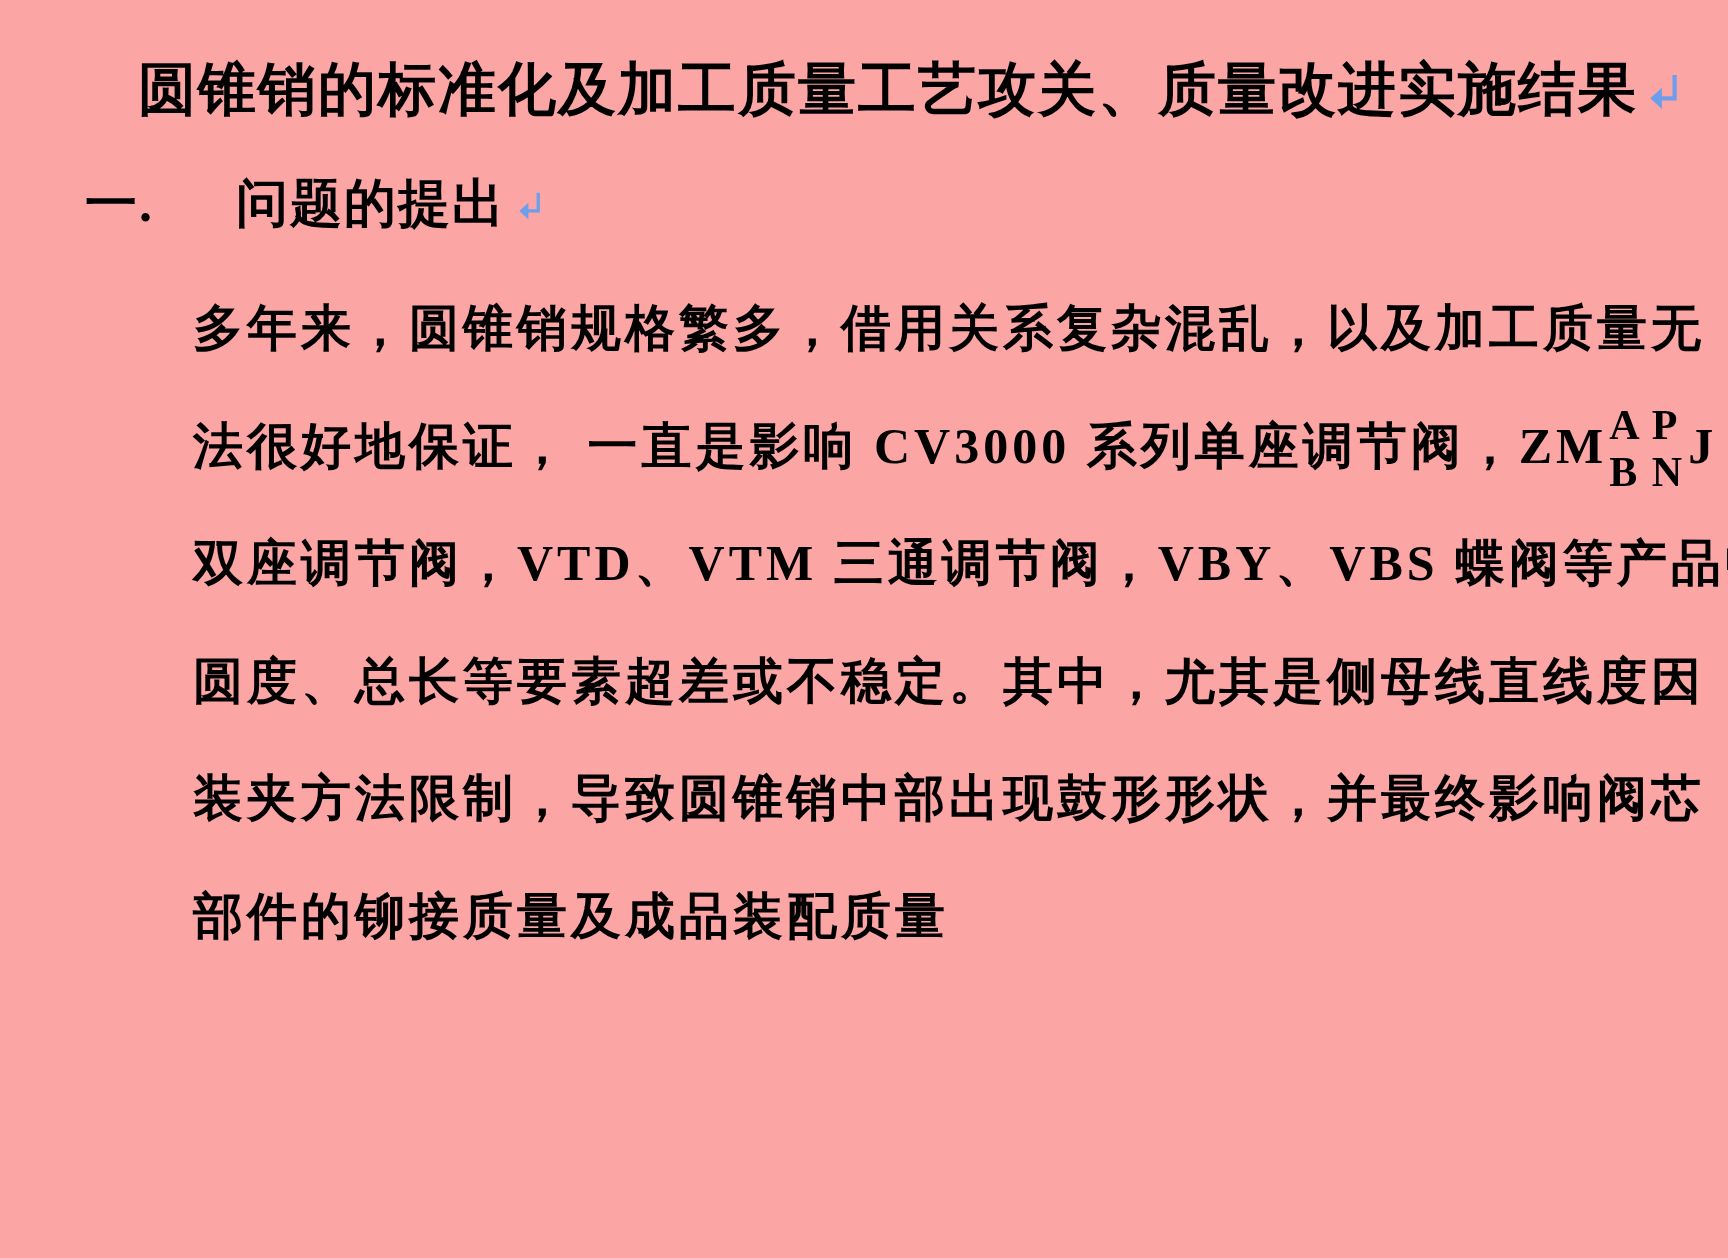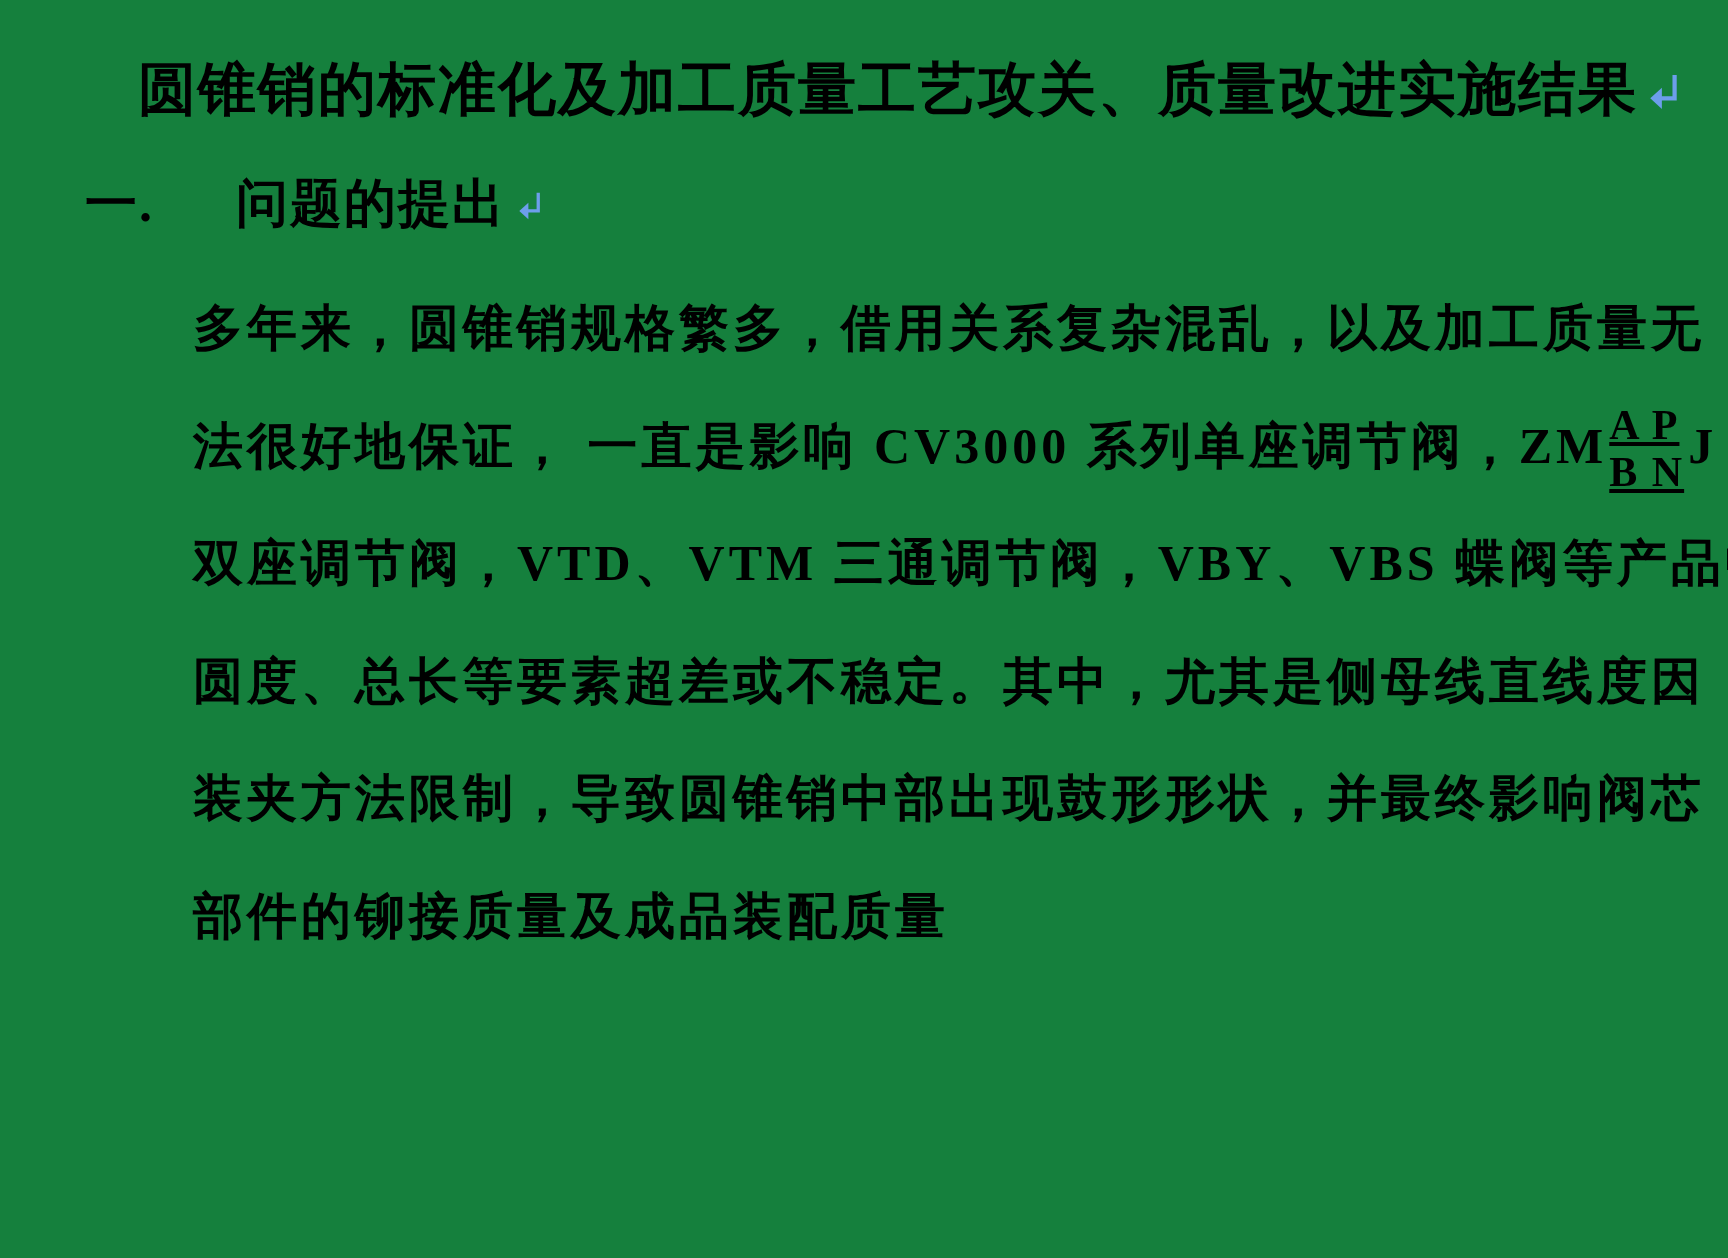--- a/index.html
+++ b/index.html
@@ -4,21 +4,21 @@
 <style>
   html, body {
     margin: 0;
     padding: 0;
     background: #ffffff;
   }
   .page {
     position: relative;
     width: 1728px;
     height: 1258px;
-    background: #15803d;
+    background: #fca5a5;
     overflow: hidden;
     color: #000000;
   }
   
   .doc-title {
     position: absolute;
     left: 138px;
     top: 58px;
     margin: 0;
     font-family: "Liberation Sans", sans-serif;
@@ -62,21 +62,20 @@
   
   .zm-stack {
     display: inline-flex;
     flex-direction: column;
     vertical-align: middle;
     font-size: 42px;
     line-height: 47px;
     letter-spacing: 2px;
     margin: 0 4px 0 2px;
     transform: translateY(-2px);
-    text-decoration: underline;
   }
   .zm-stack span { white-space: pre; }
   
   .ret {
     color: #6D9EEB;
     display: inline-block;
   }
   .ret-title {
     width: 36px;
     height: 46px;

